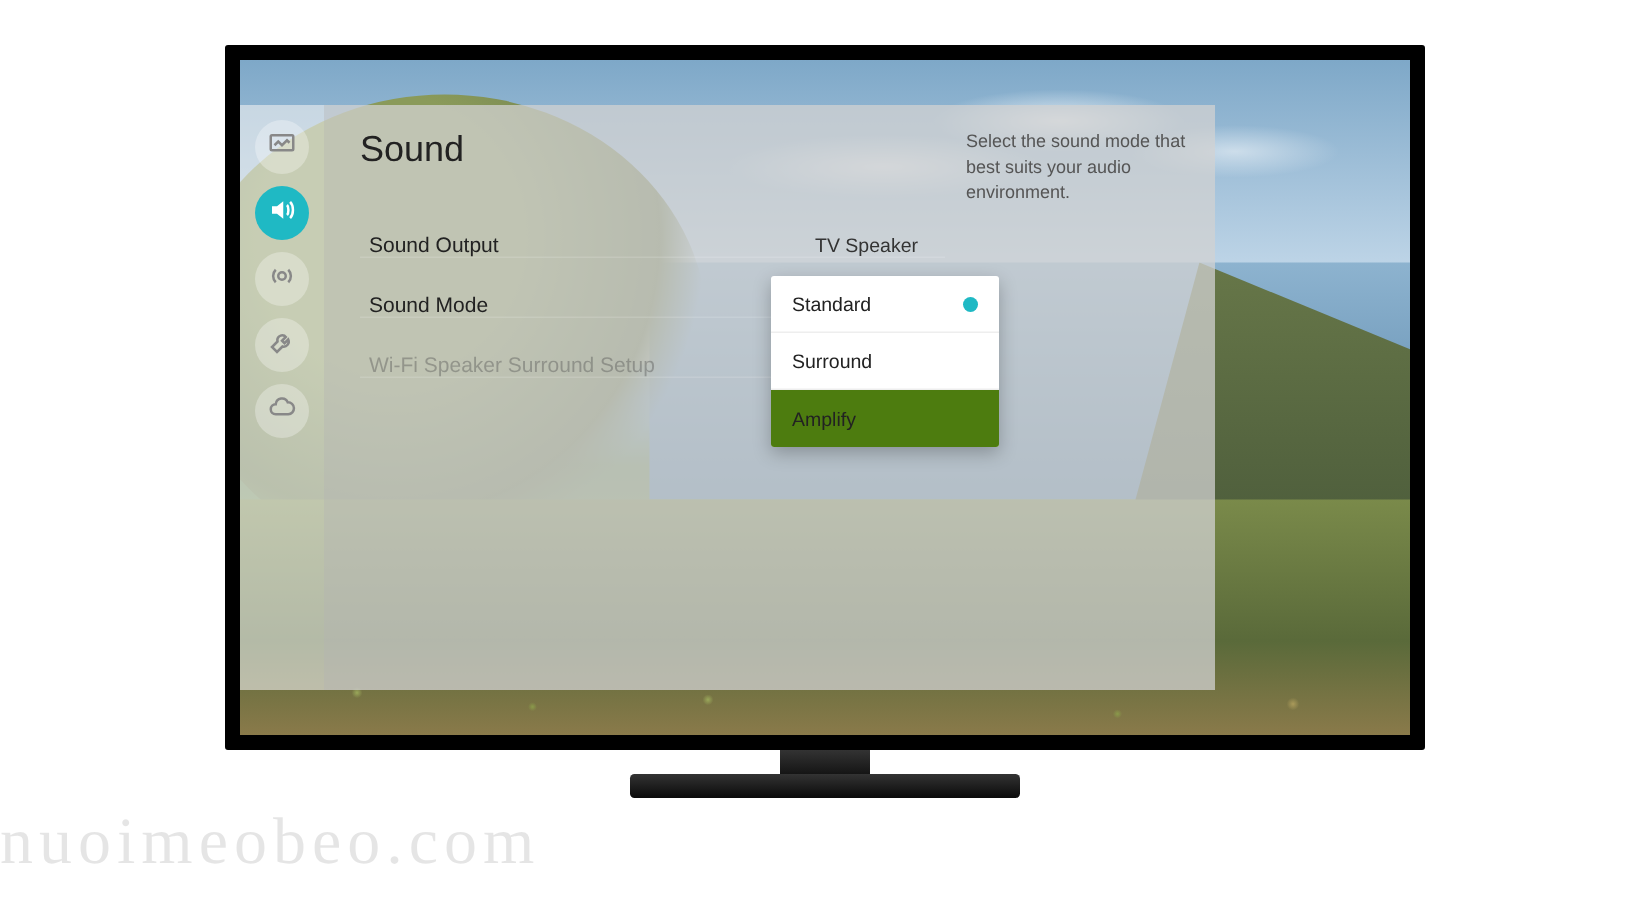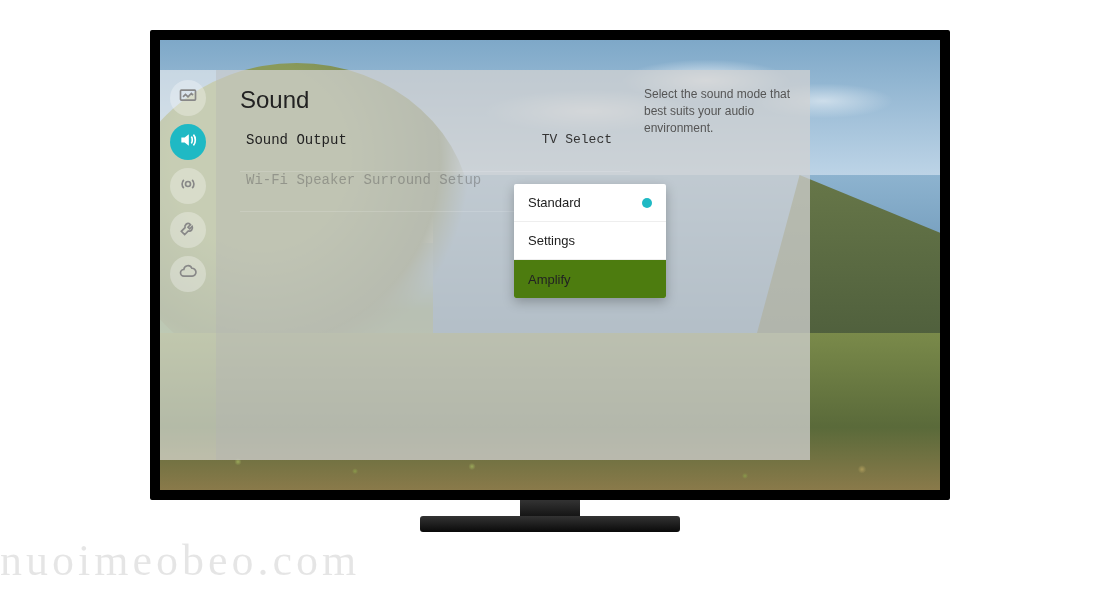--- a/index.html
+++ b/index.html
@@ -112,27 +112,26 @@
   }
   .panel-title {
     font-size:24px;
     font-weight:400;
     margin-bottom:18px;
   }
   .rows { }
   .row {
     display:flex;
     justify-content:space-between;
-    align-items:flex-start;
+    align-items:flex-end;
     height:40px;
     padding:0 18px 0 6px;
     font-size:14px;
     color:#222;
     border-bottom:1px solid rgba(255,255,255,0.15);
-    font-family:Liberation Mono, monospace;
   }
   .row.disabled { color:rgba(80,80,80,0.4); }
   .row .value { color:#333; font-size:13px; }
 
   .help-panel {
     width:180px;
     background: rgba(210,210,210,0.75);
     padding:16px 14px;
     font-size:12px;
     color:#555;
@@ -254,35 +253,39 @@
               </svg>
           </span>
         </div>
       </div>
 
       <div class="main-panel">
         <div class="panel-title">Sound</div>
         <div class="rows">
           <div class="row">
             <span>Sound Output</span>
-            <span class="value">TV Select</span>
+            <span class="value">TV Speaker</span>
+          </div>
+          <div class="row">
+            <span>Sound Mode</span>
+            <span class="value"></span>
           </div>
           <div class="row disabled">
             <span>Wi-Fi Speaker Surround Setup</span>
             <span class="value"></span>
           </div>
         </div>
 
         <div class="dropdown">
           <div class="dd-item">
             <span>Standard</span>
             <span class="dd-check"></span>
           </div>
           <div class="dd-item">
-            <span>Settings</span>
+            <span>Surround</span>
           </div>
           <div class="dd-item highlight">
             <span>Amplify</span>
           </div>
         </div>
       </div>
 
       <div class="help-panel">
         <span>Select the sound mode that best suits your audio environment.</span>
       </div>

